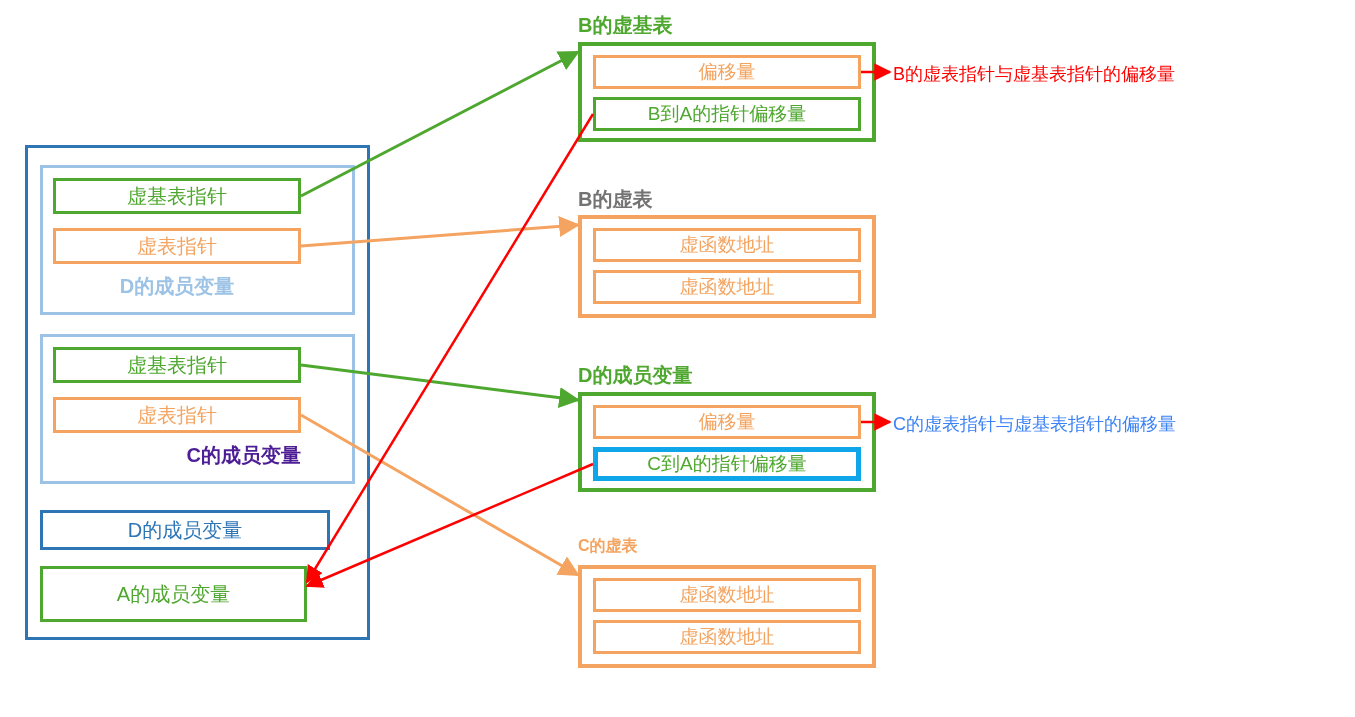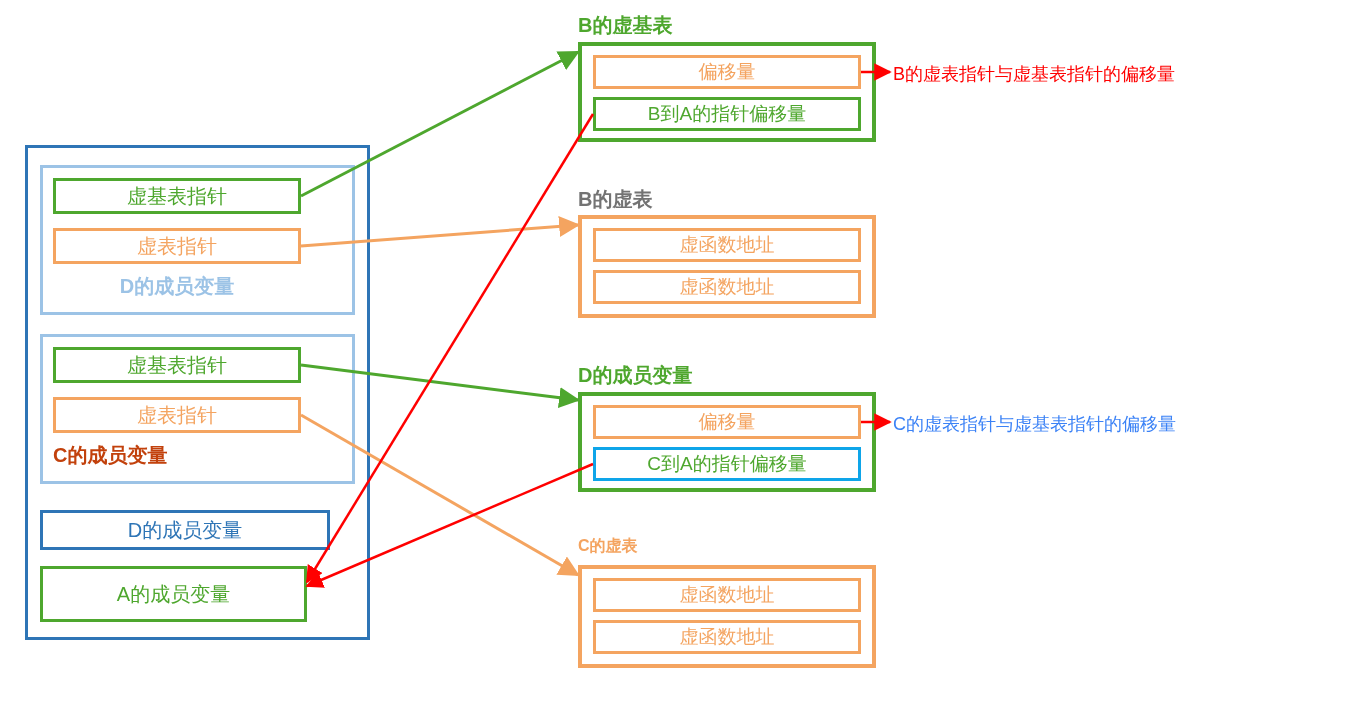--- a/index.html
+++ b/index.html
@@ -44,21 +44,21 @@
 <div class="box" style="left:53px; top:228px; width:248px; height:36px; border:3px solid #F4A460; color:#F4A460; font-size:20px;">虚表指针</div>
 
 <div class="label" style="left:53px; top:273px; width:248px; text-align:center; color:#9CC3E6; font-size:20px;">D的成员变量</div>
 
 <div class="box" style="left:40px; top:334px; width:315px; height:150px; border:3px solid #9CC3E6;"></div>
 
 <div class="box" style="left:53px; top:347px; width:248px; height:36px; border:3px solid #4EA72E; color:#4EA72E; font-size:20px;">虚基表指针</div>
 
 <div class="box" style="left:53px; top:397px; width:248px; height:36px; border:3px solid #F4A460; color:#F4A460; font-size:20px;">虚表指针</div>
 
-<div class="label" style="left:53px; top:442px; width:248px; text-align:left; color:#c2410c; font-size:20px;">C的成员变量</div>
+<div class="label" style="left:53px; top:442px; width:248px; text-align:right; color:#4c1d95; font-size:20px;">C的成员变量</div>
 
 <div class="box" style="left:40px; top:510px; width:290px; height:40px; border:3px solid #2E75B6; color:#2E75B6; font-size:20px;">D的成员变量</div>
 
 <div class="box" style="left:40px; top:566px; width:267px; height:56px; border:3px solid #4EA72E; color:#4EA72E; font-size:20px;">A的成员变量</div>
 
 <div class="label" style="left:578px; top:12px; color:#4EA72E; font-size:20px;">B的虚基表</div>
 
 <div class="box" style="left:578px; top:42px; width:298px; height:100px; border:4px solid #4EA72E;"></div>
 
 <div class="box" style="left:593px; top:55px; width:268px; height:34px; border:3px solid #F4A460; color:#F4A460; font-size:19px;">偏移量</div>
@@ -72,21 +72,21 @@
 <div class="box" style="left:593px; top:228px; width:268px; height:34px; border:3px solid #F4A460; color:#F4A460; font-size:19px;">虚函数地址</div>
 
 <div class="box" style="left:593px; top:270px; width:268px; height:34px; border:3px solid #F4A460; color:#F4A460; font-size:19px;">虚函数地址</div>
 
 <div class="label" style="left:578px; top:362px; color:#4EA72E; font-size:20px;">D的成员变量</div>
 
 <div class="box" style="left:578px; top:392px; width:298px; height:100px; border:4px solid #4EA72E;"></div>
 
 <div class="box" style="left:593px; top:405px; width:268px; height:34px; border:3px solid #F4A460; color:#F4A460; font-size:19px;">偏移量</div>
 
-<div class="box" style="left:593px; top:447px; width:268px; height:34px; border:3px solid #0ea5e9; color:#4EA72E; font-size:19px;">C到A的指针偏移量</div>
+<div class="box" style="left:593px; top:447px; width:268px; height:34px; border:5px solid #0ea5e9; color:#4EA72E; font-size:19px;">C到A的指针偏移量</div>
 
 <div class="label" style="left:578px; top:536px; color:#F4A460; font-size:16px;">C的虚表</div>
 
 <div class="box" style="left:578px; top:565px; width:298px; height:103px; border:4px solid #F4A460;"></div>
 
 <div class="box" style="left:593px; top:578px; width:268px; height:34px; border:3px solid #F4A460; color:#F4A460; font-size:19px;">虚函数地址</div>
 
 <div class="box" style="left:593px; top:620px; width:268px; height:34px; border:3px solid #F4A460; color:#F4A460; font-size:19px;">虚函数地址</div>
 
 <div class="label" style="left:893px; top:62px; color:#FF0000; font-size:18px; font-weight:normal;">B的虚表指针与虚基表指针的偏移量</div>

